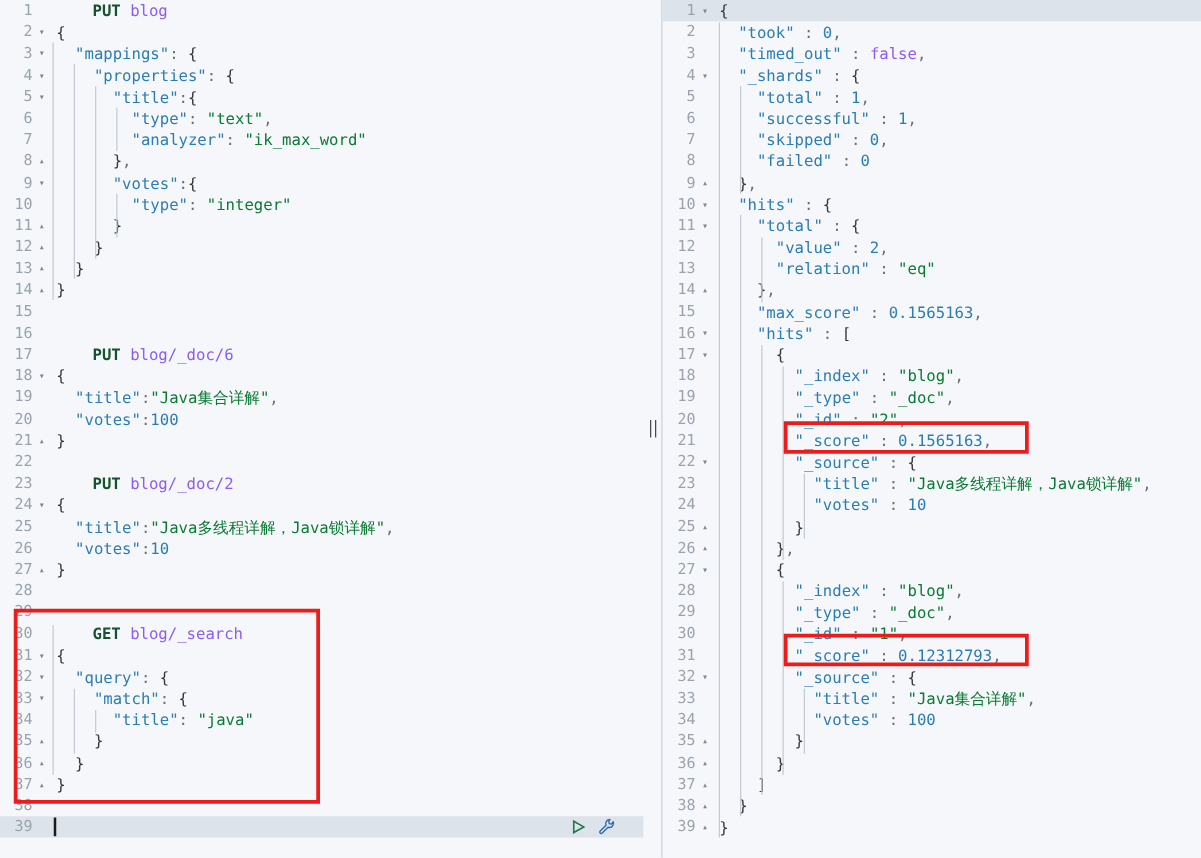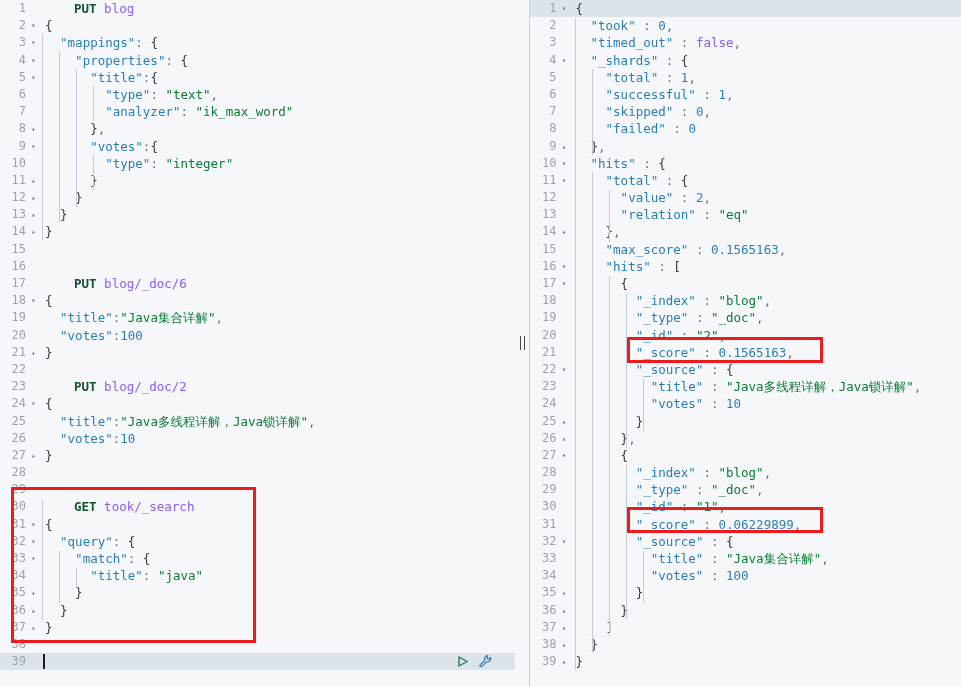--- a/index.html
+++ b/index.html
@@ -106,21 +106,21 @@
         <div class="line"><div class="gutter">20</div><div class="fold"></div><div class="code">  <span class="k-key">"votes"</span><span class="k-punct">:</span><span class="k-num">100</span></div></div>
         <div class="line"><div class="gutter">21</div><div class="fold">▴</div><div class="code"><span class="k-brace">}</span></div></div>
         <div class="line"><div class="gutter">22</div><div class="fold"></div><div class="code"></div></div>
         <div class="line"><div class="gutter">23</div><div class="fold"></div><div class="code"><span class="k-method">PUT</span> <span class="k-path">blog/_doc/2</span></div></div>
         <div class="line"><div class="gutter">24</div><div class="fold">▾</div><div class="code"><span class="k-brace">{</span></div></div>
         <div class="line"><div class="gutter">25</div><div class="fold"></div><div class="code">  <span class="k-key">"title"</span><span class="k-punct">:</span><span class="k-str">"Java多线程详解，Java锁详解"</span><span class="k-punct">,</span></div></div>
         <div class="line"><div class="gutter">26</div><div class="fold"></div><div class="code">  <span class="k-key">"votes"</span><span class="k-punct">:</span><span class="k-num">10</span></div></div>
         <div class="line"><div class="gutter">27</div><div class="fold">▴</div><div class="code"><span class="k-brace">}</span></div></div>
         <div class="line"><div class="gutter">28</div><div class="fold"></div><div class="code"></div></div>
         <div class="line"><div class="gutter">29</div><div class="fold"></div><div class="code"></div></div>
-        <div class="line"><div class="gutter">30</div><div class="fold"></div><div class="code"><span class="k-method">GET</span> <span class="k-path">took/_search</span></div></div>
+        <div class="line"><div class="gutter">30</div><div class="fold"></div><div class="code"><span class="k-method">GET</span> <span class="k-path">blog/_search</span></div></div>
         <div class="line"><div class="gutter">31</div><div class="fold">▾</div><div class="code"><span class="k-brace">{</span></div></div>
         <div class="line"><div class="gutter">32</div><div class="fold">▾</div><div class="code">  <span class="k-key">"query"</span><span class="k-punct">:</span> <span class="k-brace">{</span></div></div>
         <div class="line"><div class="gutter">33</div><div class="fold">▾</div><div class="code">    <span class="k-key">"match"</span><span class="k-punct">:</span> <span class="k-brace">{</span></div></div>
         <div class="line"><div class="gutter">34</div><div class="fold"></div><div class="code">      <span class="k-key">"title"</span><span class="k-punct">:</span> <span class="k-str">"java"</span></div></div>
         <div class="line"><div class="gutter">35</div><div class="fold">▴</div><div class="code">    <span class="k-brace">}</span></div></div>
         <div class="line"><div class="gutter">36</div><div class="fold">▴</div><div class="code">  <span class="k-brace">}</span></div></div>
         <div class="line"><div class="gutter">37</div><div class="fold">▴</div><div class="code"><span class="k-brace">}</span></div></div>
         <div class="line"><div class="gutter">38</div><div class="fold"></div><div class="code"></div></div>
         <div class="line current"><div class="gutter">39</div><div class="fold"></div><div class="code"><span class="caret"></span><div class="line-actions"><span class="icon-run"><svg width="13" height="13" viewBox="0 0 13 13">
                   <path d="M3 2 L11 6.5 L3 11 Z" fill="none" stroke="#1f7a4d" stroke-width="1.3"></path>
@@ -173,21 +173,21 @@
         <div class="line"><div class="gutter">21</div><div class="fold"></div><div class="code">        <span class="k-key">"_score"</span> <span class="k-punct">:</span> <span class="k-num">0.1565163</span><span class="k-punct">,</span></div></div>
         <div class="line"><div class="gutter">22</div><div class="fold">▾</div><div class="code">        <span class="k-key">"_source"</span> <span class="k-punct">:</span> <span class="k-brace">{</span></div></div>
         <div class="line"><div class="gutter">23</div><div class="fold"></div><div class="code">          <span class="k-key">"title"</span> <span class="k-punct">:</span> <span class="k-str">"Java多线程详解，Java锁详解"</span><span class="k-punct">,</span></div></div>
         <div class="line"><div class="gutter">24</div><div class="fold"></div><div class="code">          <span class="k-key">"votes"</span> <span class="k-punct">:</span> <span class="k-num">10</span></div></div>
         <div class="line"><div class="gutter">25</div><div class="fold">▴</div><div class="code">        <span class="k-brace">}</span></div></div>
         <div class="line"><div class="gutter">26</div><div class="fold">▴</div><div class="code">      <span class="k-brace">}</span><span class="k-punct">,</span></div></div>
         <div class="line"><div class="gutter">27</div><div class="fold">▾</div><div class="code">      <span class="k-brace">{</span></div></div>
         <div class="line"><div class="gutter">28</div><div class="fold"></div><div class="code">        <span class="k-key">"_index"</span> <span class="k-punct">:</span> <span class="k-str">"blog"</span><span class="k-punct">,</span></div></div>
         <div class="line"><div class="gutter">29</div><div class="fold"></div><div class="code">        <span class="k-key">"_type"</span> <span class="k-punct">:</span> <span class="k-str">"_doc"</span><span class="k-punct">,</span></div></div>
         <div class="line"><div class="gutter">30</div><div class="fold"></div><div class="code">        <span class="k-key">"_id"</span> <span class="k-punct">:</span> <span class="k-str">"1"</span><span class="k-punct">,</span></div></div>
-        <div class="line"><div class="gutter">31</div><div class="fold"></div><div class="code">        <span class="k-key">"_score"</span> <span class="k-punct">:</span> <span class="k-num">0.06229899</span><span class="k-punct">,</span></div></div>
+        <div class="line"><div class="gutter">31</div><div class="fold"></div><div class="code">        <span class="k-key">"_score"</span> <span class="k-punct">:</span> <span class="k-num">0.12312793</span><span class="k-punct">,</span></div></div>
         <div class="line"><div class="gutter">32</div><div class="fold">▾</div><div class="code">        <span class="k-key">"_source"</span> <span class="k-punct">:</span> <span class="k-brace">{</span></div></div>
         <div class="line"><div class="gutter">33</div><div class="fold"></div><div class="code">          <span class="k-key">"title"</span> <span class="k-punct">:</span> <span class="k-str">"Java集合详解"</span><span class="k-punct">,</span></div></div>
         <div class="line"><div class="gutter">34</div><div class="fold"></div><div class="code">          <span class="k-key">"votes"</span> <span class="k-punct">:</span> <span class="k-num">100</span></div></div>
         <div class="line"><div class="gutter">35</div><div class="fold">▴</div><div class="code">        <span class="k-brace">}</span></div></div>
         <div class="line"><div class="gutter">36</div><div class="fold">▴</div><div class="code">      <span class="k-brace">}</span></div></div>
         <div class="line"><div class="gutter">37</div><div class="fold">▴</div><div class="code">    <span class="k-brace">]</span></div></div>
         <div class="line"><div class="gutter">38</div><div class="fold">▴</div><div class="code">  <span class="k-brace">}</span></div></div>
         <div class="line"><div class="gutter">39</div><div class="fold">▴</div><div class="code"><span class="k-brace">}</span></div></div>
       </div>
     <div class="guides">

